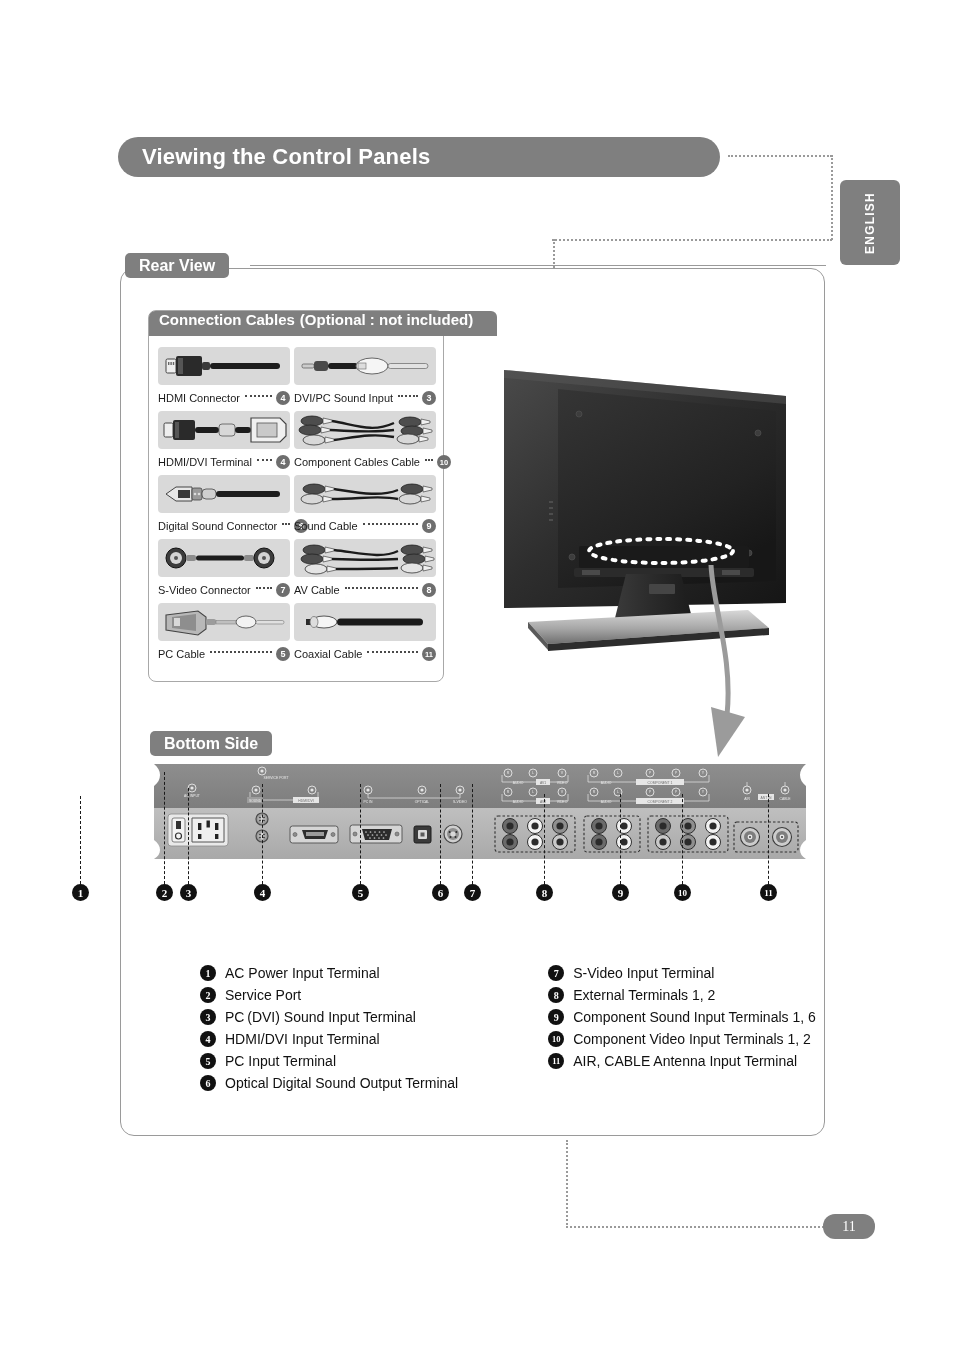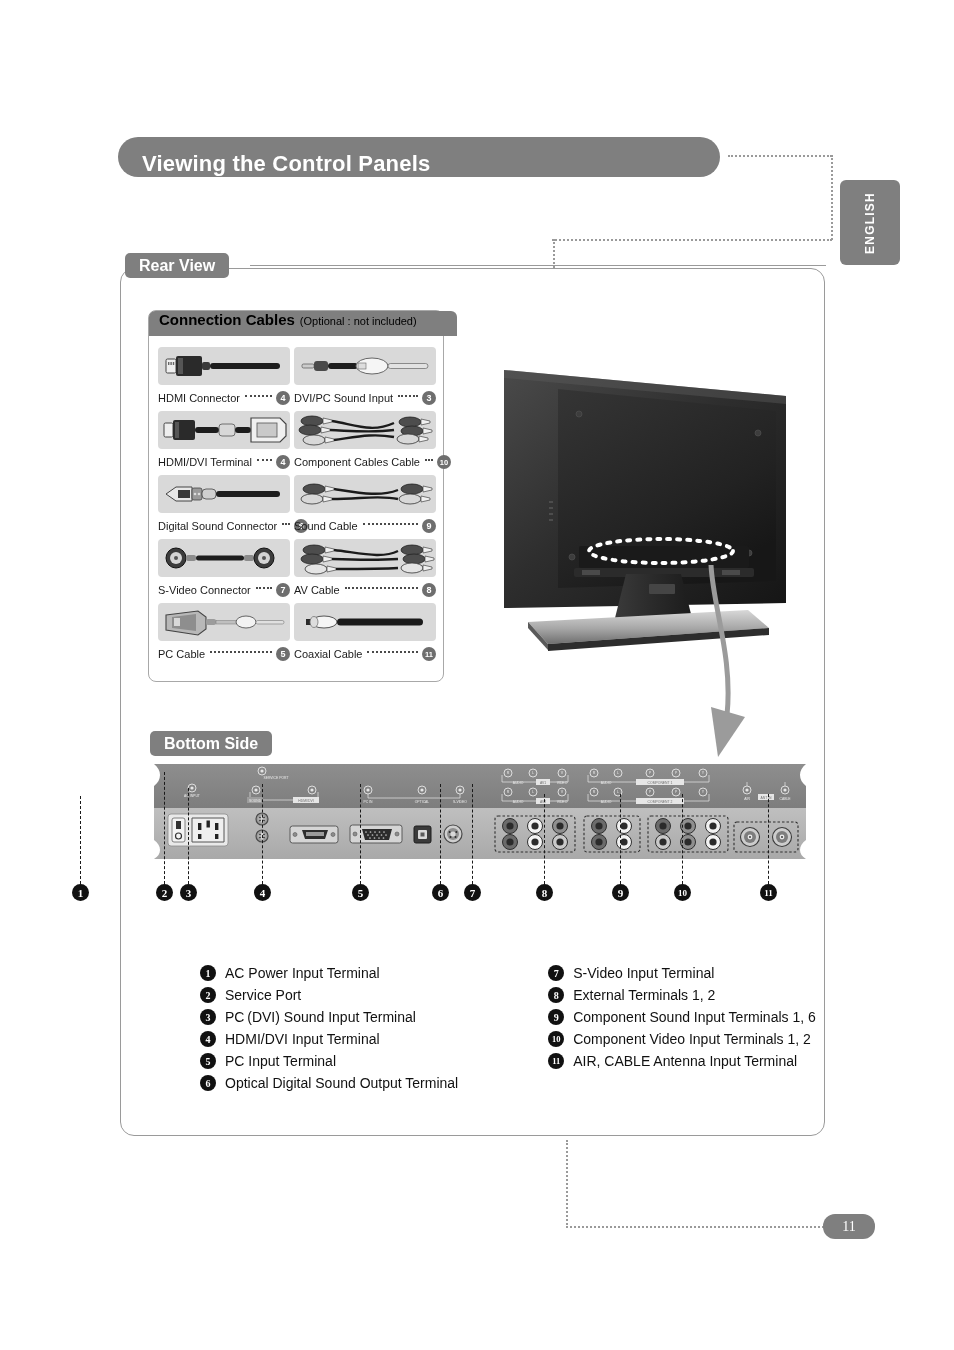--- a/index.html
+++ b/index.html
@@ -12,21 +12,21 @@
     -webkit-font-smoothing: antialiased;
   }
 
   
   #page-title-bar {
     position: absolute;
     left: 118px; top: 137px;
     width: 602px; height: 40px;
     background: #7f7f7f;
     border-radius: 20px;
-    display: flex; align-items: flex-end;
+    display: flex; align-items: center;
   }
   #page-title-bar .title-text {
     color: #ffffff;
     font-size: 22px;
     font-weight: bold;
     letter-spacing: .2px;
     padding-left: 24px;
     white-space: nowrap;
   }
 
@@ -90,29 +90,29 @@
     position: absolute;
     left: 148px; top: 310px;
     width: 296px; height: 372px;
     border: 1px solid #a8a8a8;
     border-radius: 8px;
     background: #fff;
   }
   #cables-header {
     position: absolute;
     left: 0; top: 0;
-    width: 308px; height: 25px;
+    width: 348px; height: 25px;
     background: #7f7f7f;
     border-radius: 6px 6px 0 0;
     display: flex; align-items: baseline;
     padding-left: 10px;
-    color: #000000;
+    color: #ffffff;
   }
   #cables-header .ch-main { font-size: 15px; font-weight: bold; }
-  #cables-header .ch-sub { font-size: 11px; font-weight: normal; margin-left: 5px; }
+  #cables-header .ch-sub { font-size: 15px; font-weight: bold; margin-left: 5px; }
 
   #cables-grid {
     position: absolute;
     left: 9px; top: 36px;
     width: 278px;
     display: grid;
     grid-template-columns: 132px 142px;
     column-gap: 4px;
     row-gap: 0px;
   }

